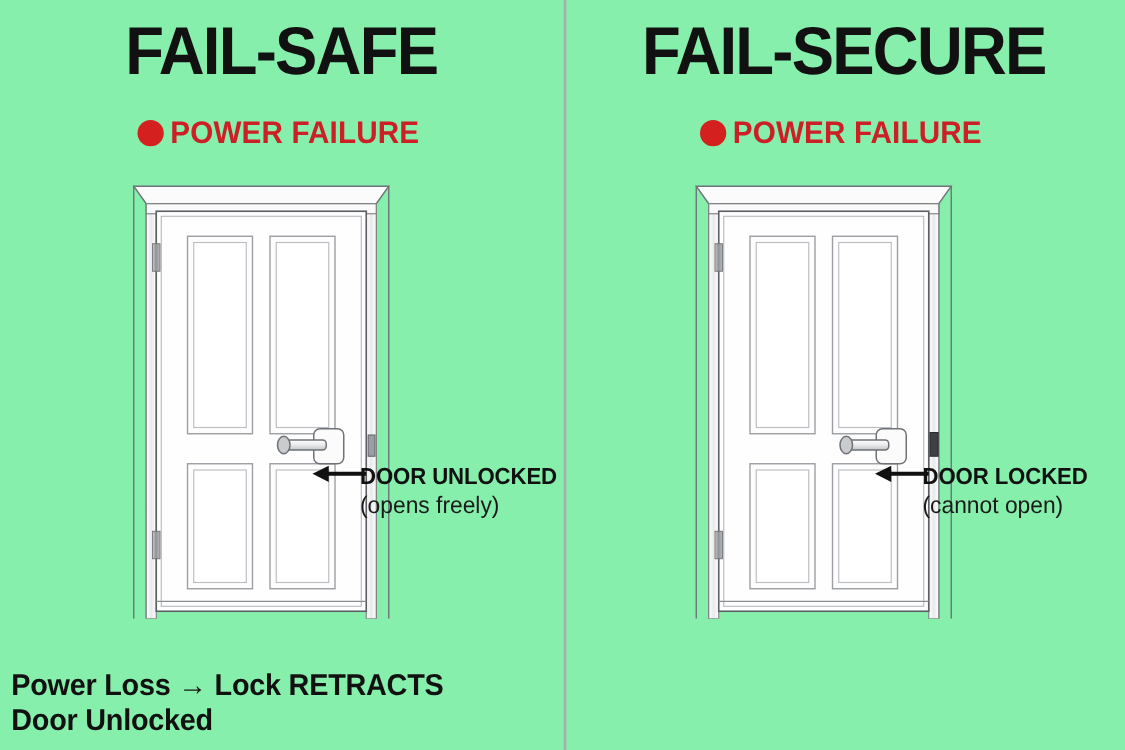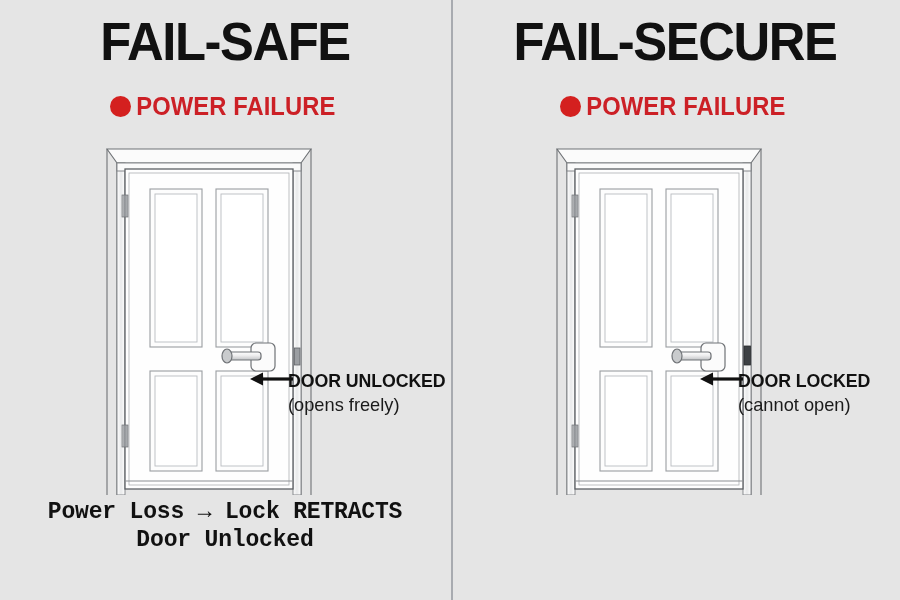--- a/index.html
+++ b/index.html
@@ -4,21 +4,21 @@
 <style>
   html, body {
     margin: 0;
     padding: 0;
     background: #ffffff;
   }
   #stage {
     position: relative;
     width: 900px;
     height: 600px;
-    background: #e5e5e5;
+    background: #86efac;
     overflow: hidden;
     font-family: "Liberation Sans", sans-serif;
   }
 
   
   .divider {
     position: absolute;
     top: 0;
     left: 451px;
     width: 2px;
@@ -116,25 +116,24 @@
   .arrow-svg {
     position: absolute;
     left: 249px;
     top: 371px;
   }
 
   
   .caption {
     position: absolute;
     left: 0;
-    top: 498px;
+    top: 535px;
     width: 100%;
-    text-align: center;
+    text-align: left;
     color: #111111;
-    font-family: Liberation Mono, monospace;
   }
   .caption-line1 {
     font-size: 24px;
     font-weight: 700;
     line-height: 1.18;
     white-space: nowrap;
     letter-spacing: -0.2px;
     transform: scaleX(0.96);
   }
   .caption-line2 {

